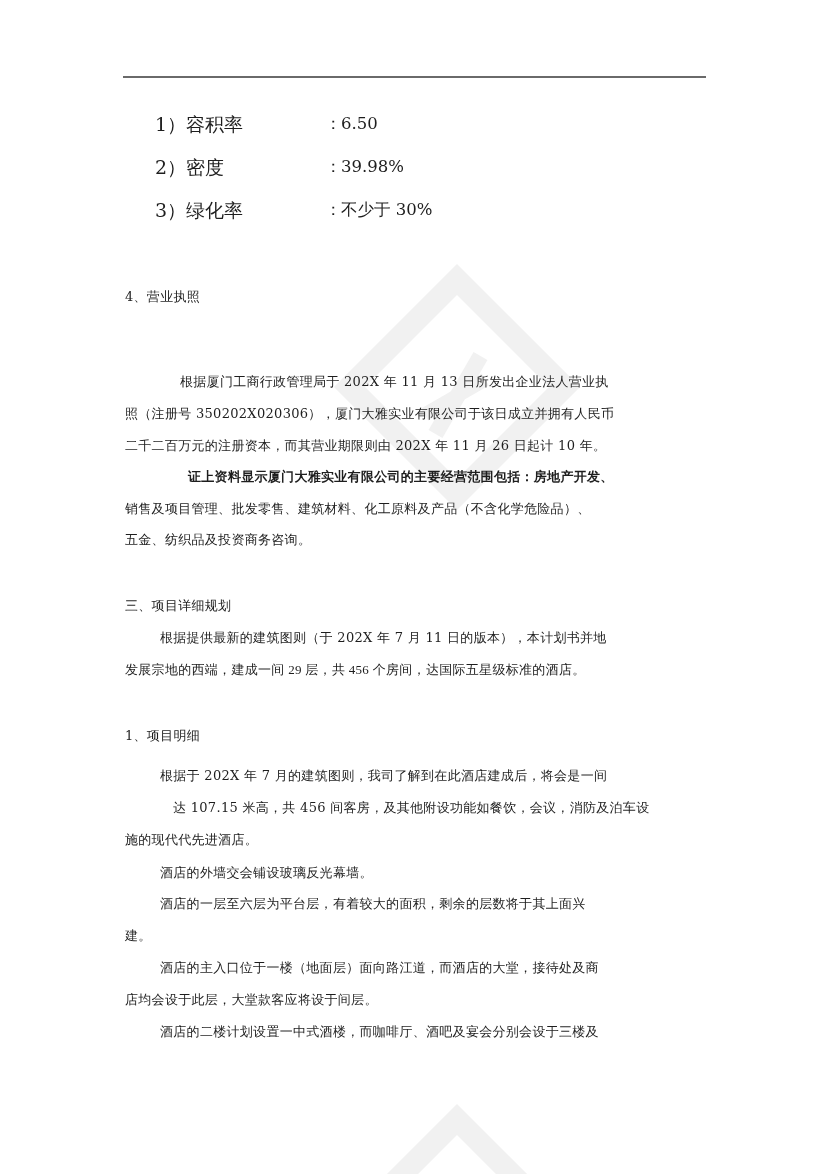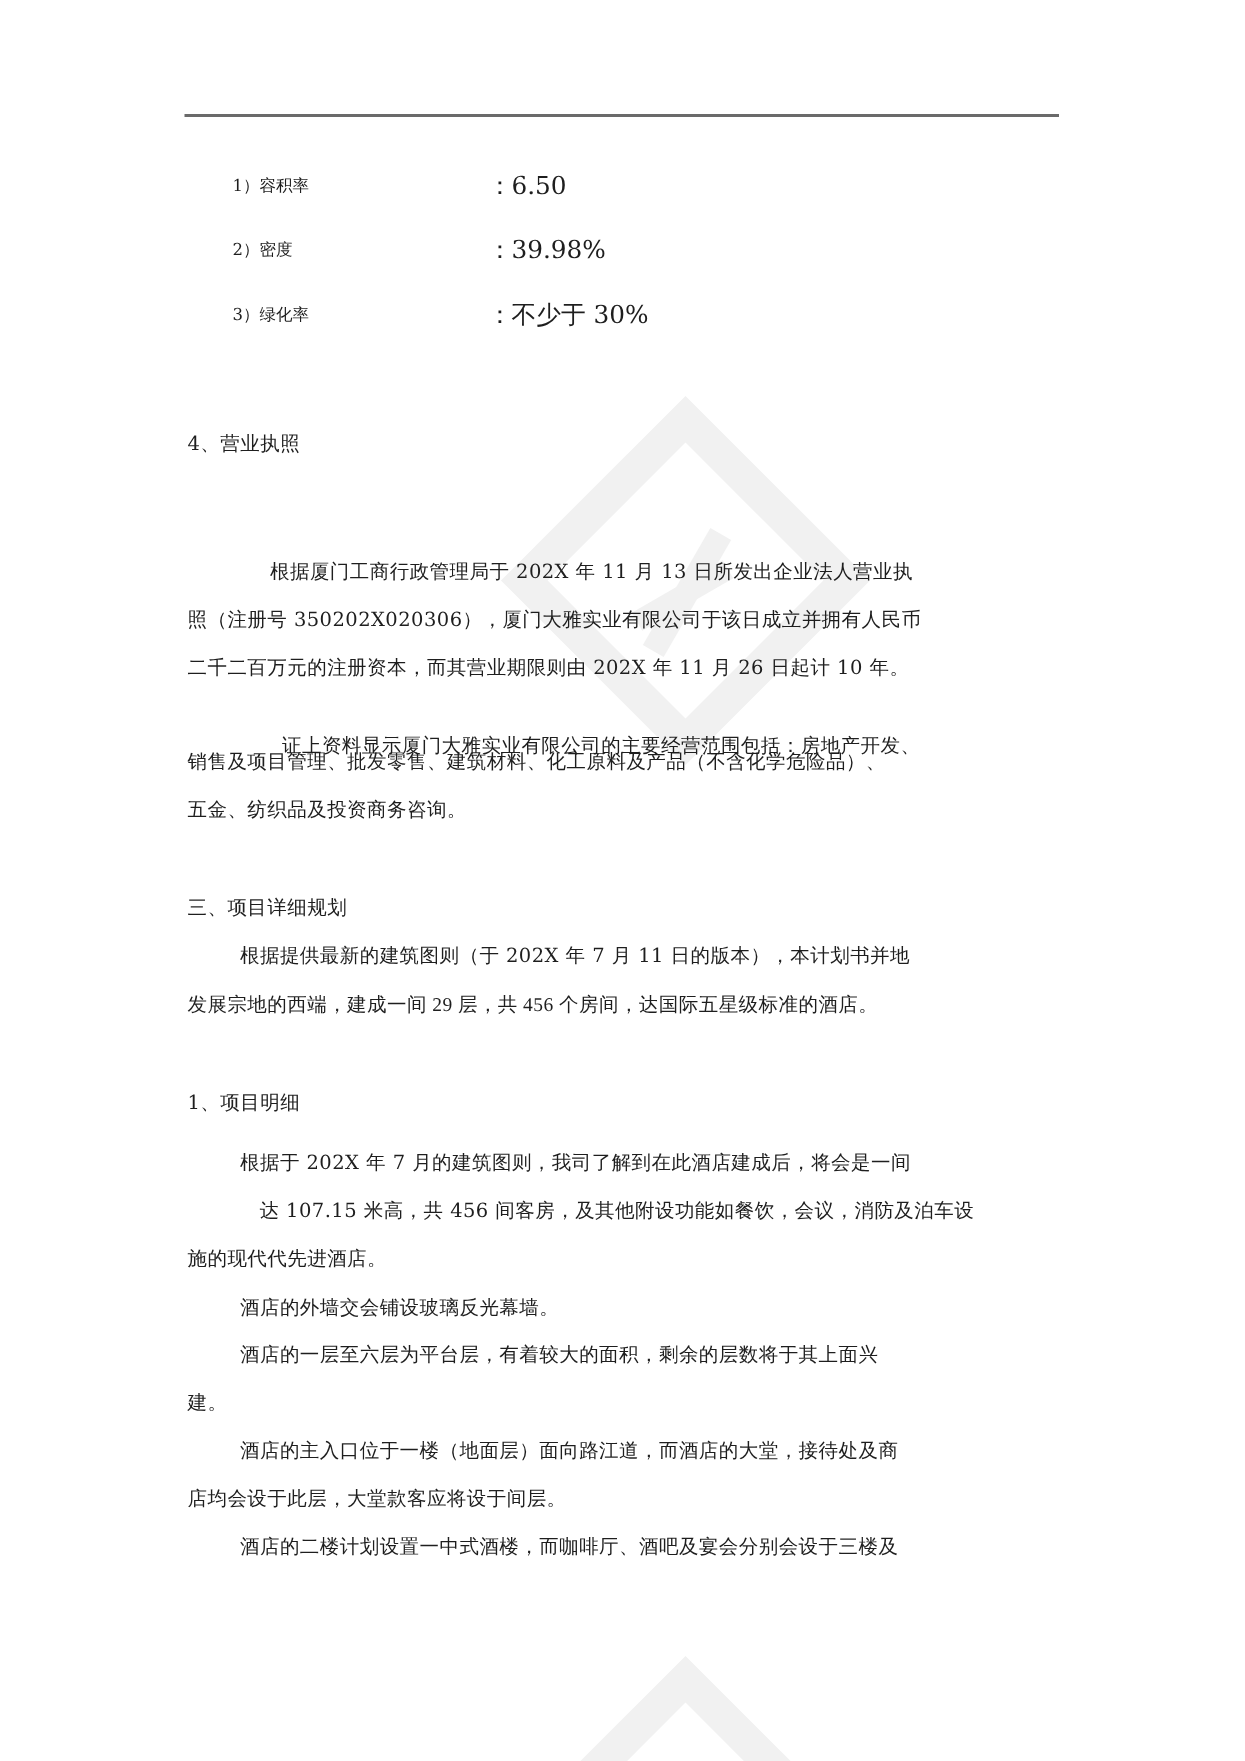--- a/index.html
+++ b/index.html
@@ -2,21 +2,21 @@
 <html><head>
   <meta charset="utf-8">
   <style>
     html, body { margin: 0; padding: 0; background: #ffffff; }
     body { width: 830px; height: 1174px; position: relative; overflow: hidden;
       font-family: "DejaVu Serif", "Liberation Serif", serif; color: #1e1e1e; }
     .page { position: absolute; left: 0; top: 0; width: 830px; height: 1174px; }
     .rule { position: absolute; left: 123px; top: 76px; width: 583px; height: 2px; background: #6a6a6a; }
     .line { position: absolute; left: 125px; white-space: nowrap; font-size: 13px; line-height: 20px; letter-spacing: 0.3px; }
     .indent { left: 160px; }
-    .list-label { position: absolute; left: 155px; font-size: 11px; line-height: 20px; white-space: nowrap; }
+    .list-label { position: absolute; left: 155px; font-size: 19px; line-height: 20px; white-space: nowrap; }
     .list-colon { position: absolute; left: 325px; font-size: 16.5px; line-height: 20px; }
     .list-value { position: absolute; left: 341px; font-size: 16.5px; line-height: 20px; white-space: nowrap; }
     .watermark { position: absolute; pointer-events: none; }
     .wm-diamond { position: absolute; border: 22px solid #f1f1f1; transform: rotate(45deg); }
     .wm-stroke { position: absolute; background: #f1f1f1; }
   </style>
 </head>
 <body>
 
 <div class="page">
@@ -52,21 +52,21 @@
 
   <div class="line" style="top:287px;">4、营业执照</div>
 
   <div>
     <div class="line" style="left:180px; top:372px;">根据厦门工商行政管理局于 202X 年 11 月 13 日所发出企业法人营业执</div>
     <div class="line" style="top:404px;">照（注册号 350202X020306），厦门大雅实业有限公司于该日成立并拥有人民币</div>
     <div class="line" style="top:436px;">二千二百万元的注册资本，而其营业期限则由 202X 年 11 月 26 日起计 10 年。</div>
   </div>
 
   <div>
-    <div class="line" style="left:188px; top:488px;">证上资料显示厦门大雅实业有限公司的主要经营范围包括：房地产开发、</div>
+    <div class="line" style="left:188px; top:467px;font-weight:bold;">证上资料显示厦门大雅实业有限公司的主要经营范围包括：房地产开发、</div>
     <div class="line" style="top:499px;">销售及项目管理、批发零售、建筑材料、化工原料及产品（不含化学危险品）、</div>
     <div class="line" style="top:531px;font-family:Liberation Mono, monospace;">五金、纺织品及投资商务咨询。</div>
   </div>
 
   <div class="line" style="top:596px;">三、项目详细规划</div>
   <div>
     <div class="line indent" style="top:628px;">根据提供最新的建筑图则（于 202X 年 7 月 11 日的版本），本计划书并地</div>
     <div class="line" style="top:660px;font-family:Liberation Serif, serif;">发展宗地的西端，建成一间 29 层，共 456 个房间，达国际五星级标准的酒店。</div>
   </div>
 

